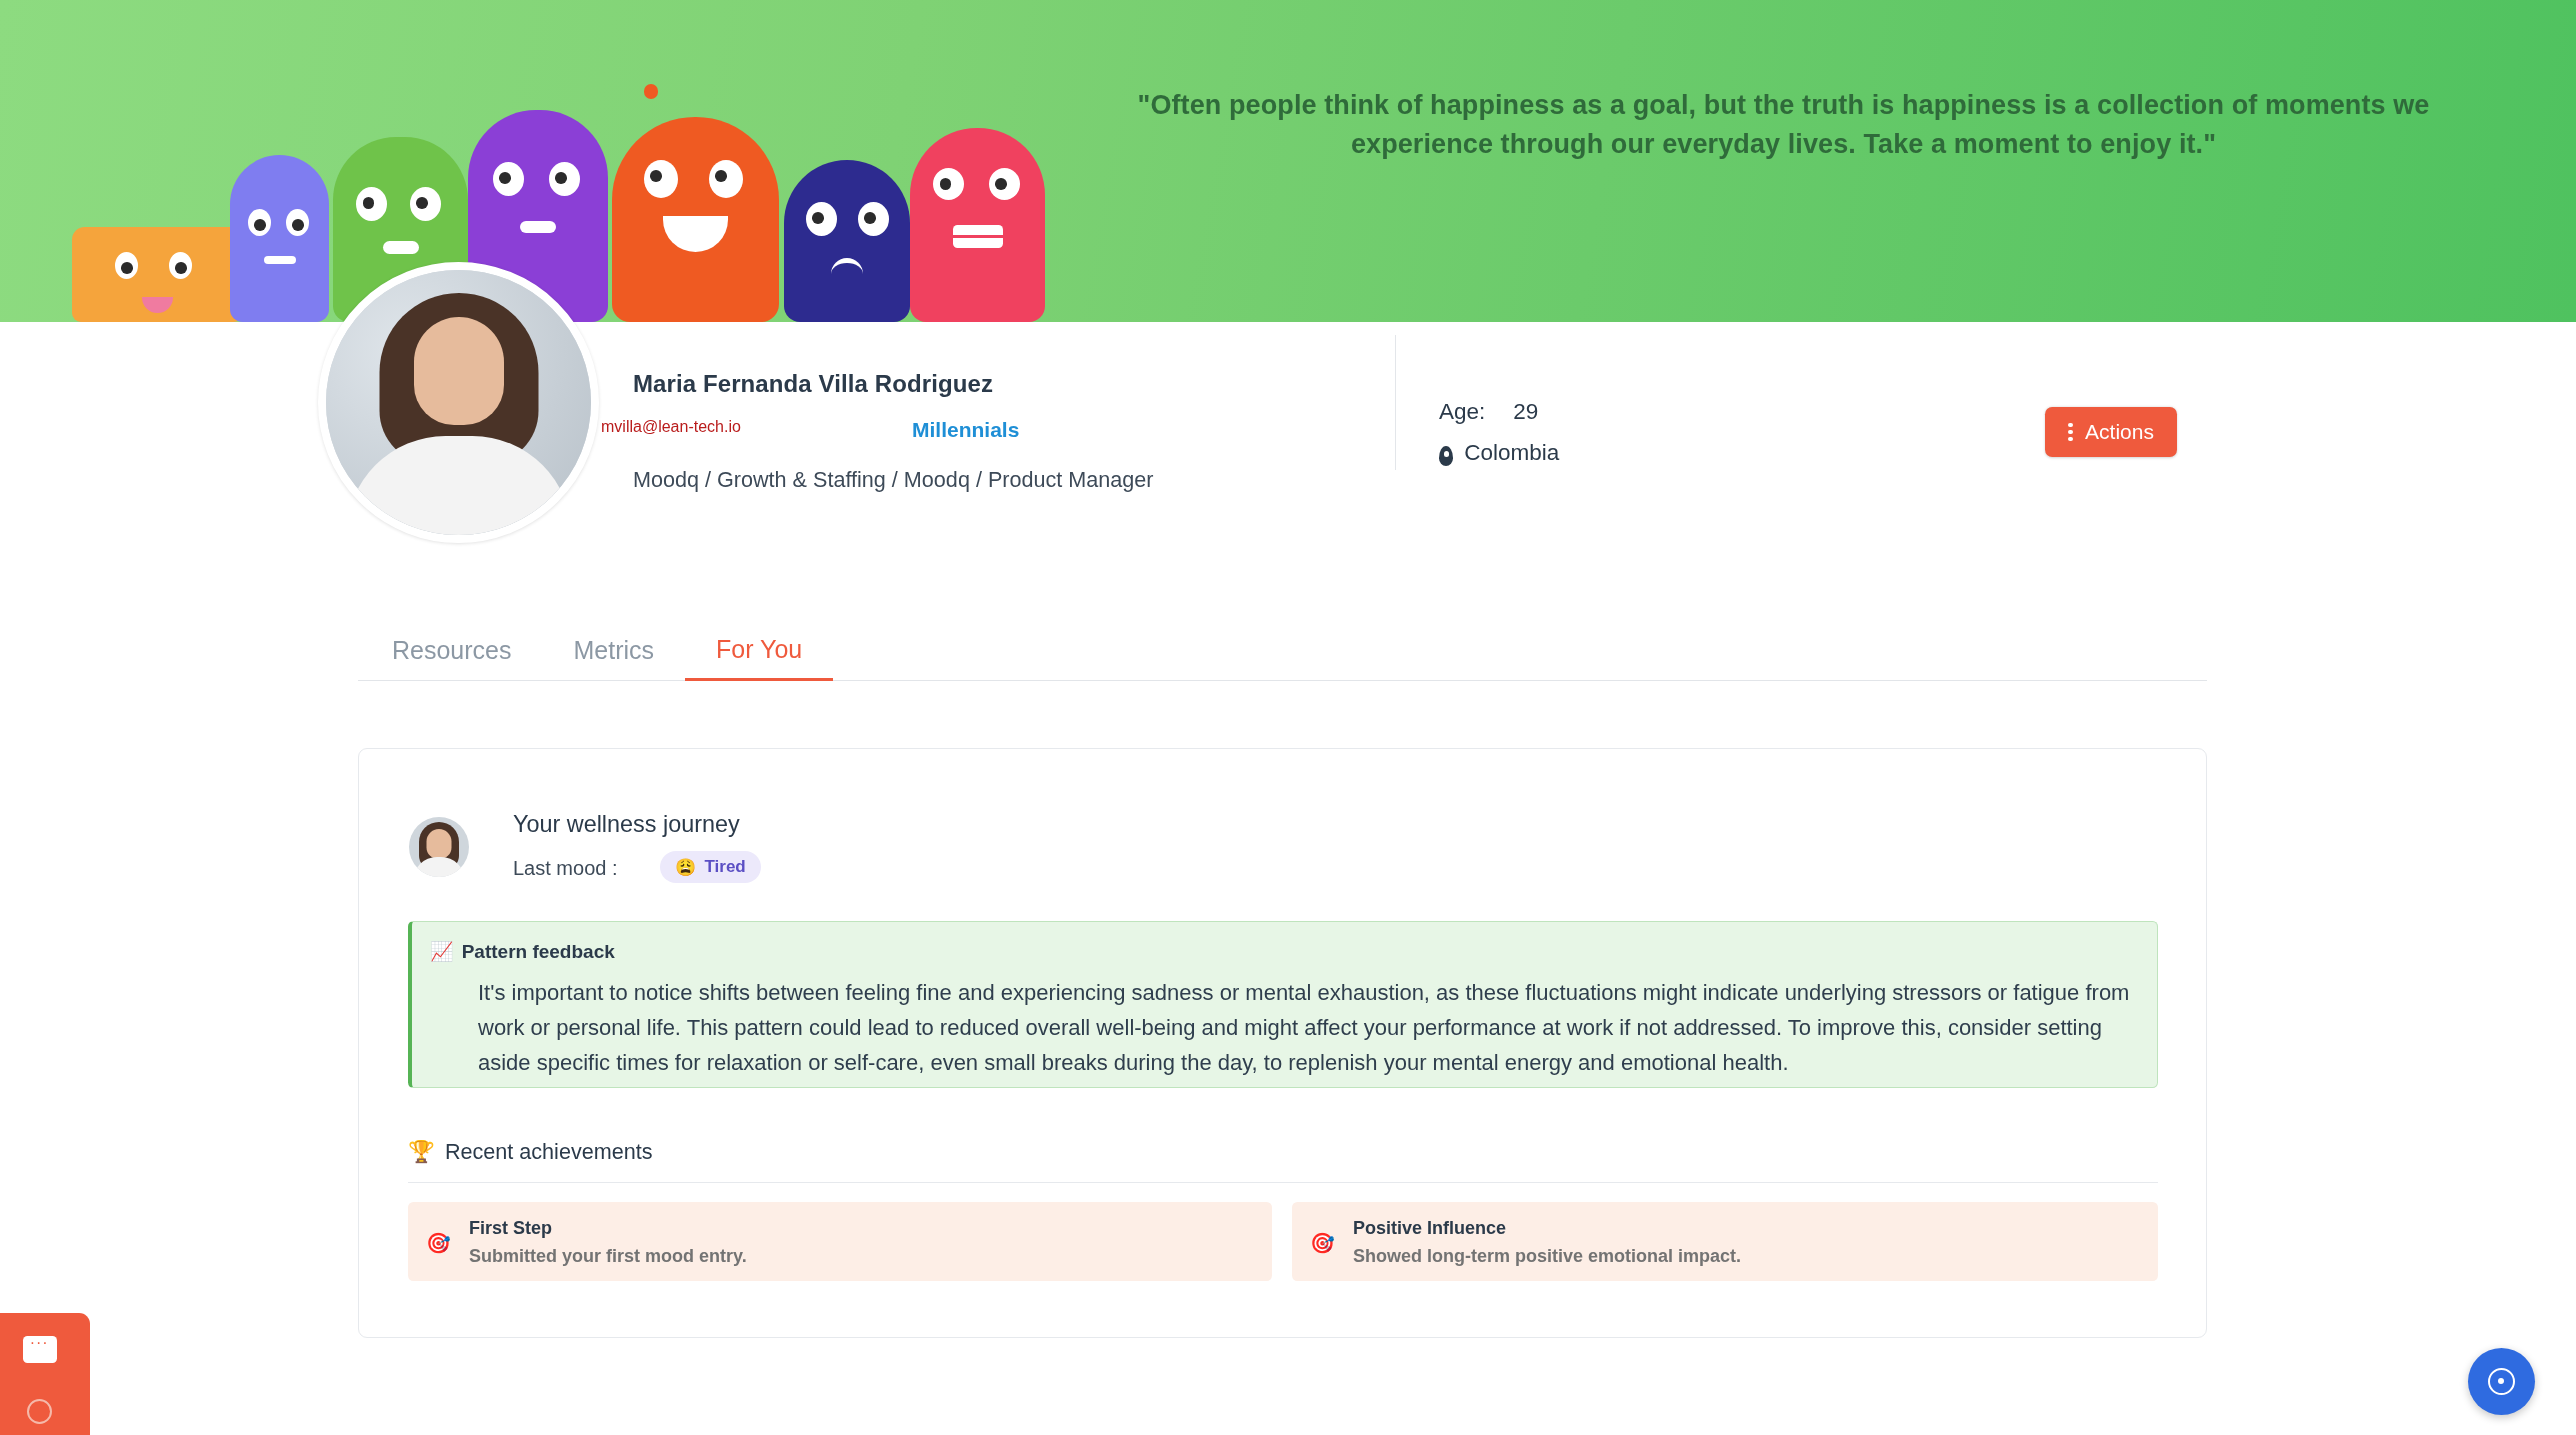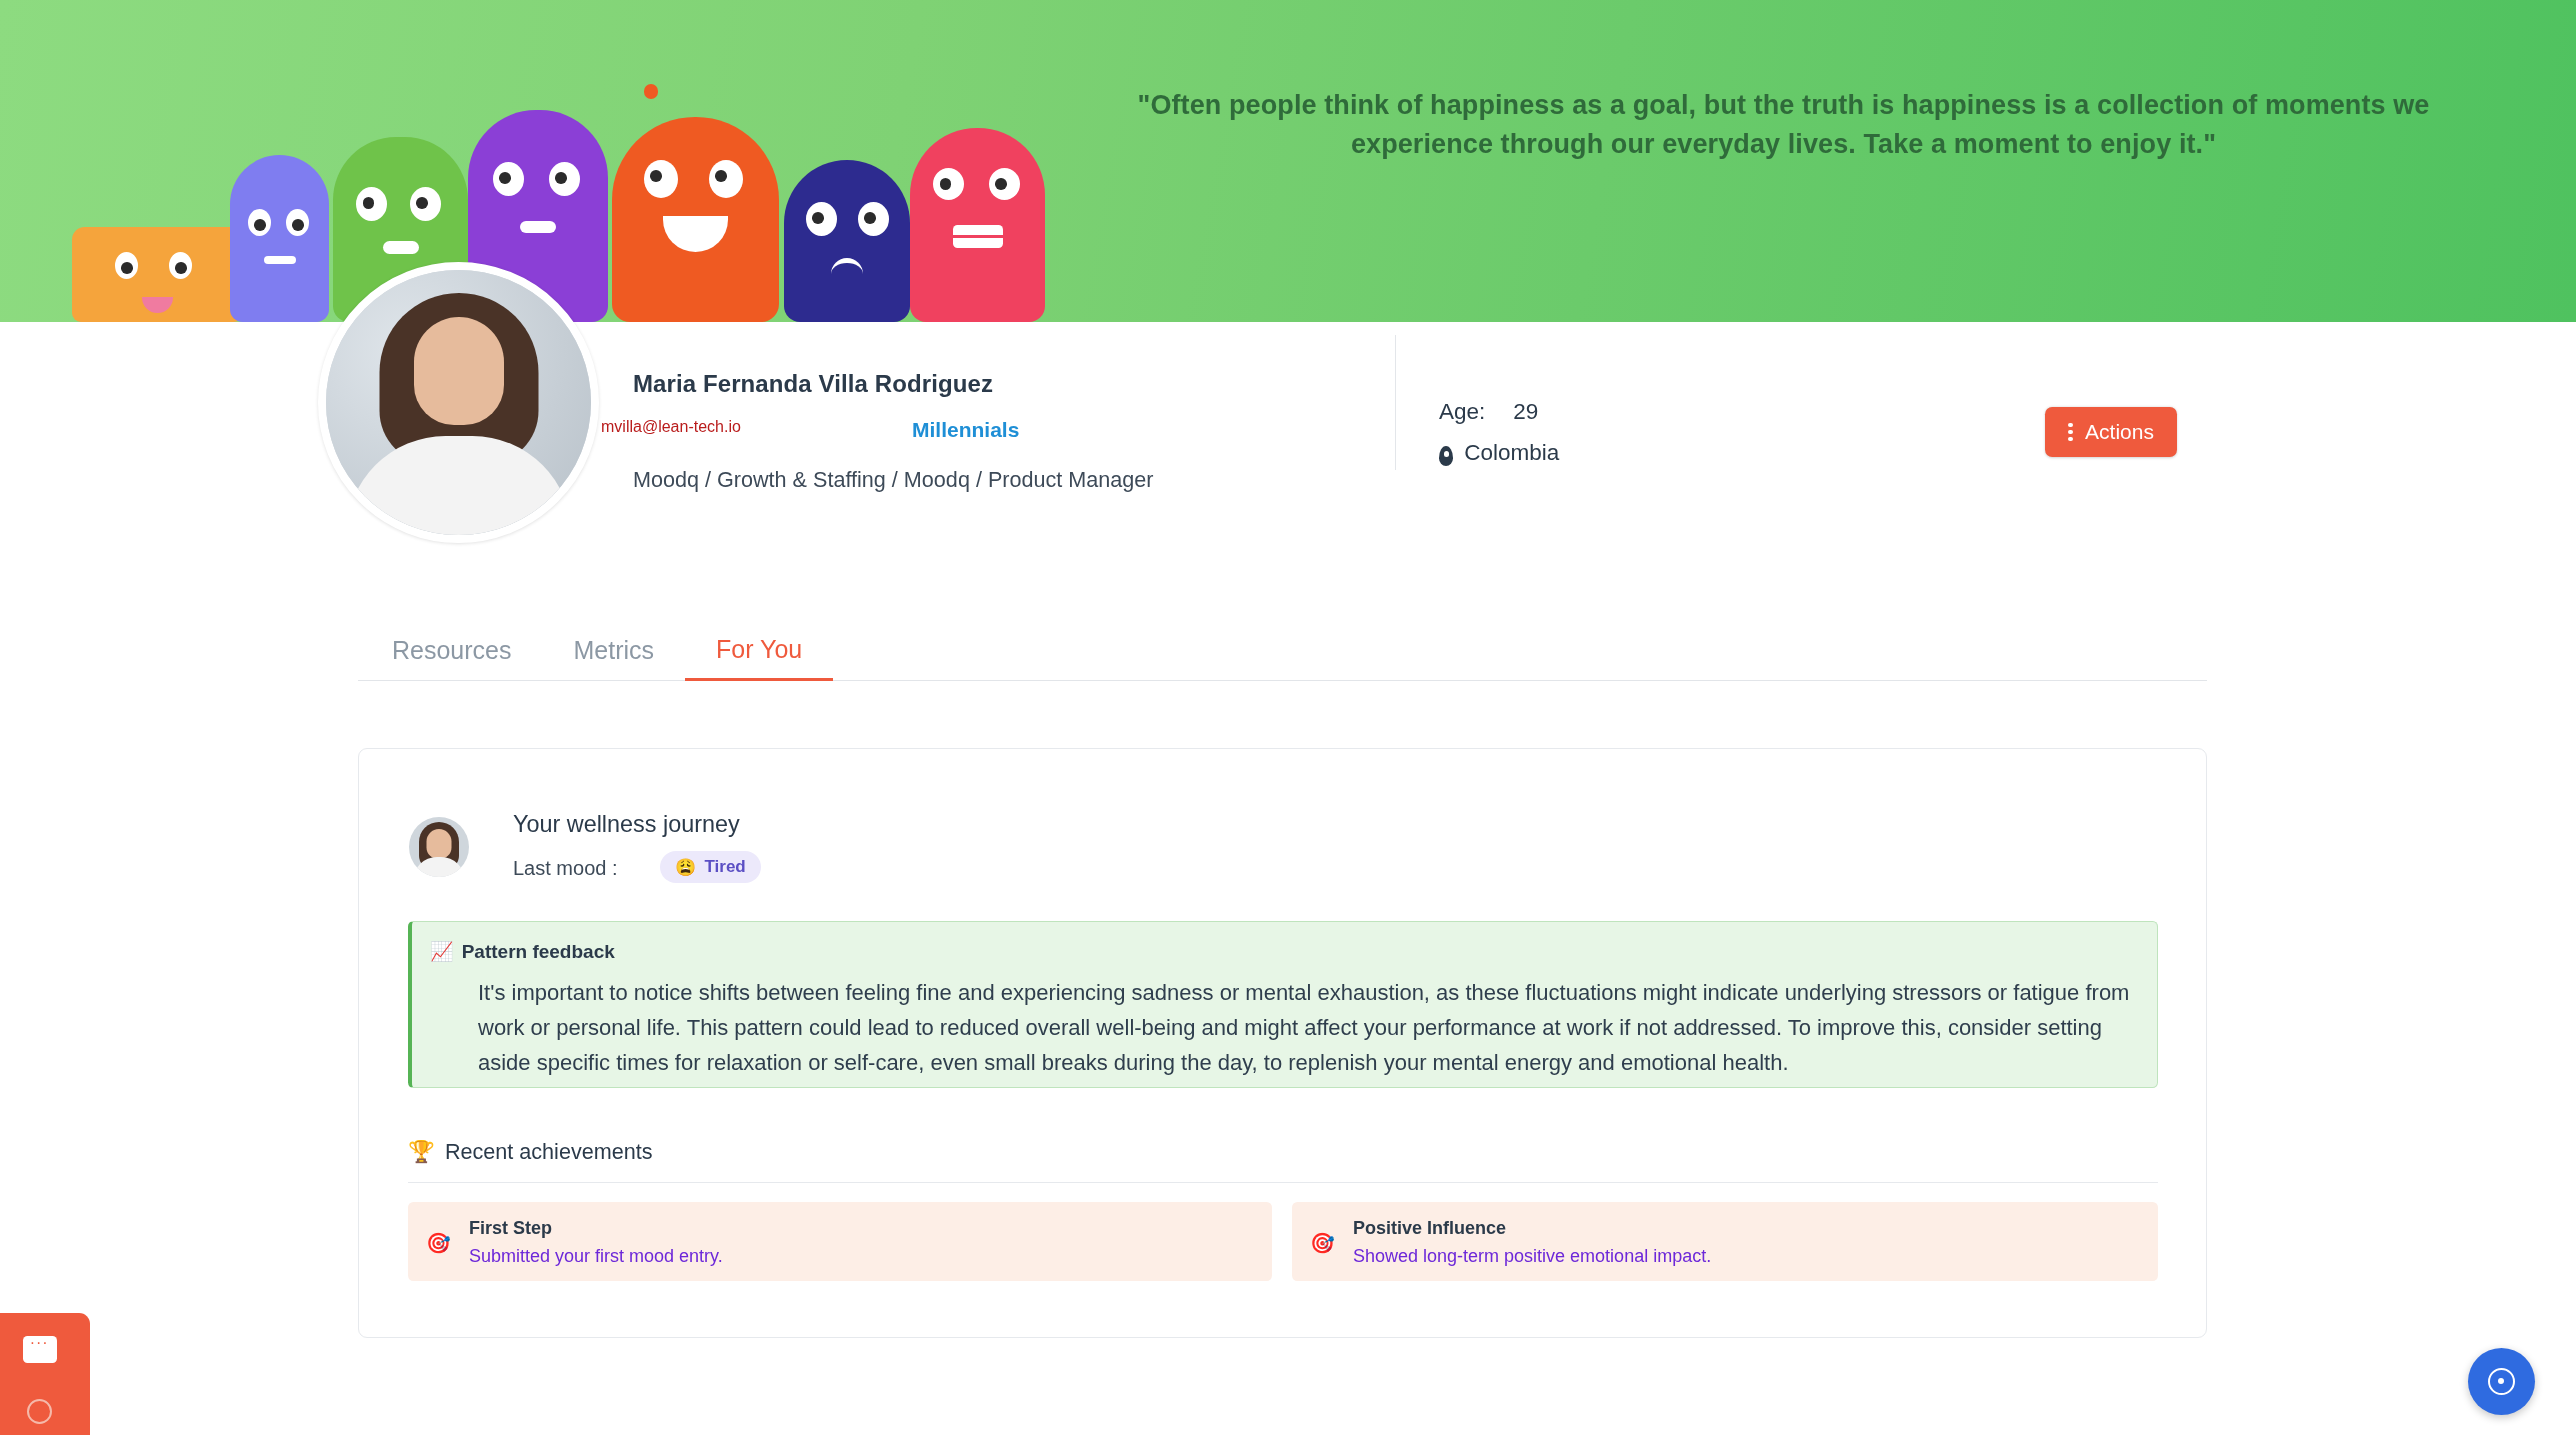--- a/index.html
+++ b/index.html
@@ -279,21 +279,21 @@
   .ach .ic {
     position: absolute; left: 18px; top: 29px;
     font-size: 20px;
   }
   .ach .tt {
     position: absolute; left: 61px; top: 16px;
     font-size: 18px; font-weight: bold; color: #2b3a4a;
   }
   .ach .ds {
     position: absolute; left: 61px; top: 44px;
-    font-size: 18px; color: #6d28d9;
+    font-size: 18px; color: #737373; font-weight: bold;
   }
 
   
   .left-widget {
     position: absolute;
     left: 0; top: 1313px;
     width: 90px; height: 122px;
     background: #ef5a3d;
     border-radius: 0 10.8px 0 0;
   }

